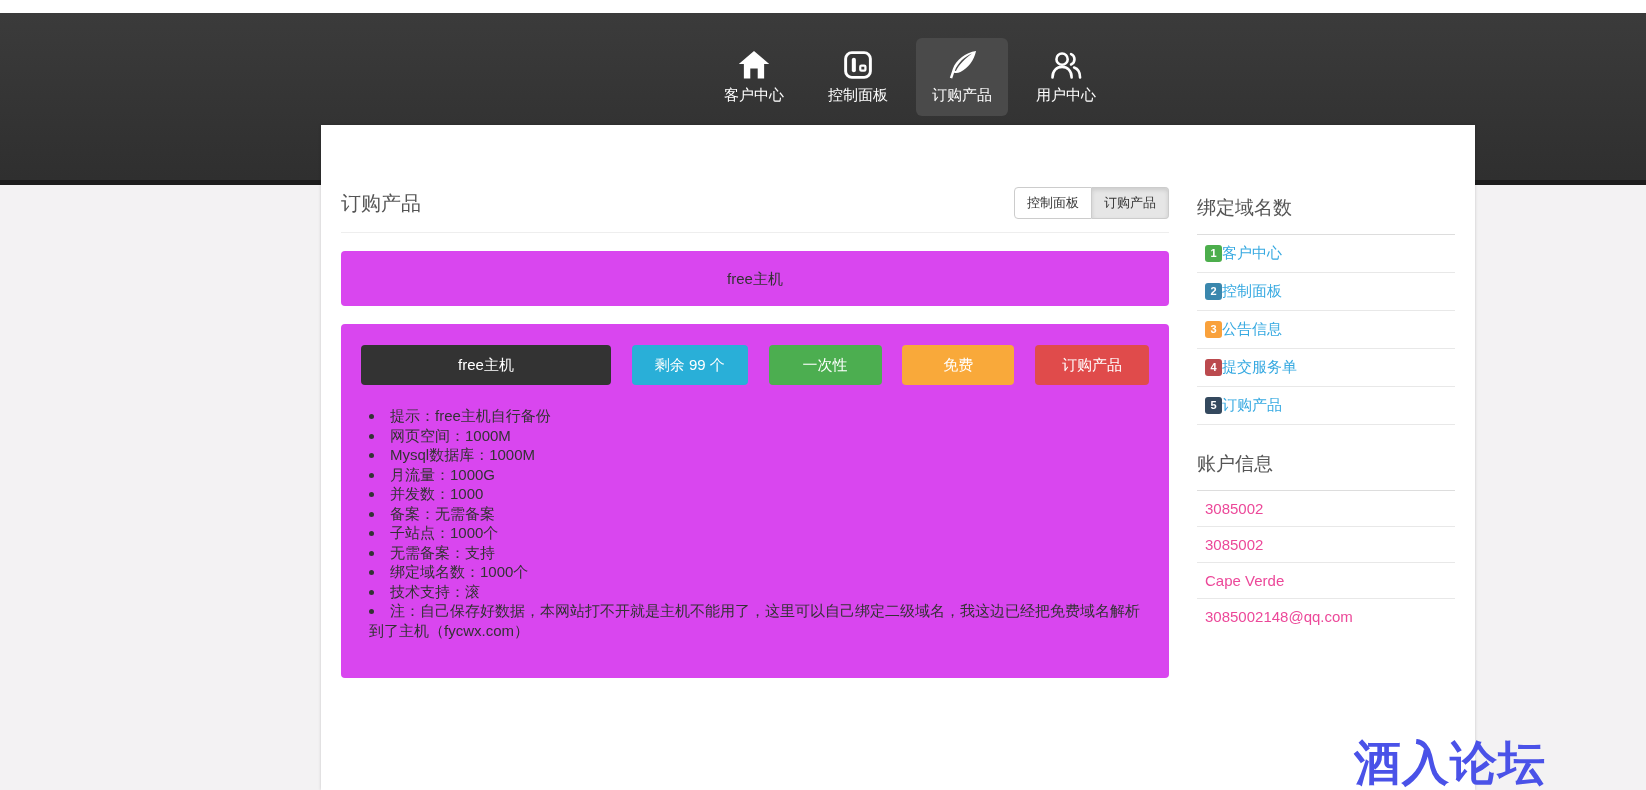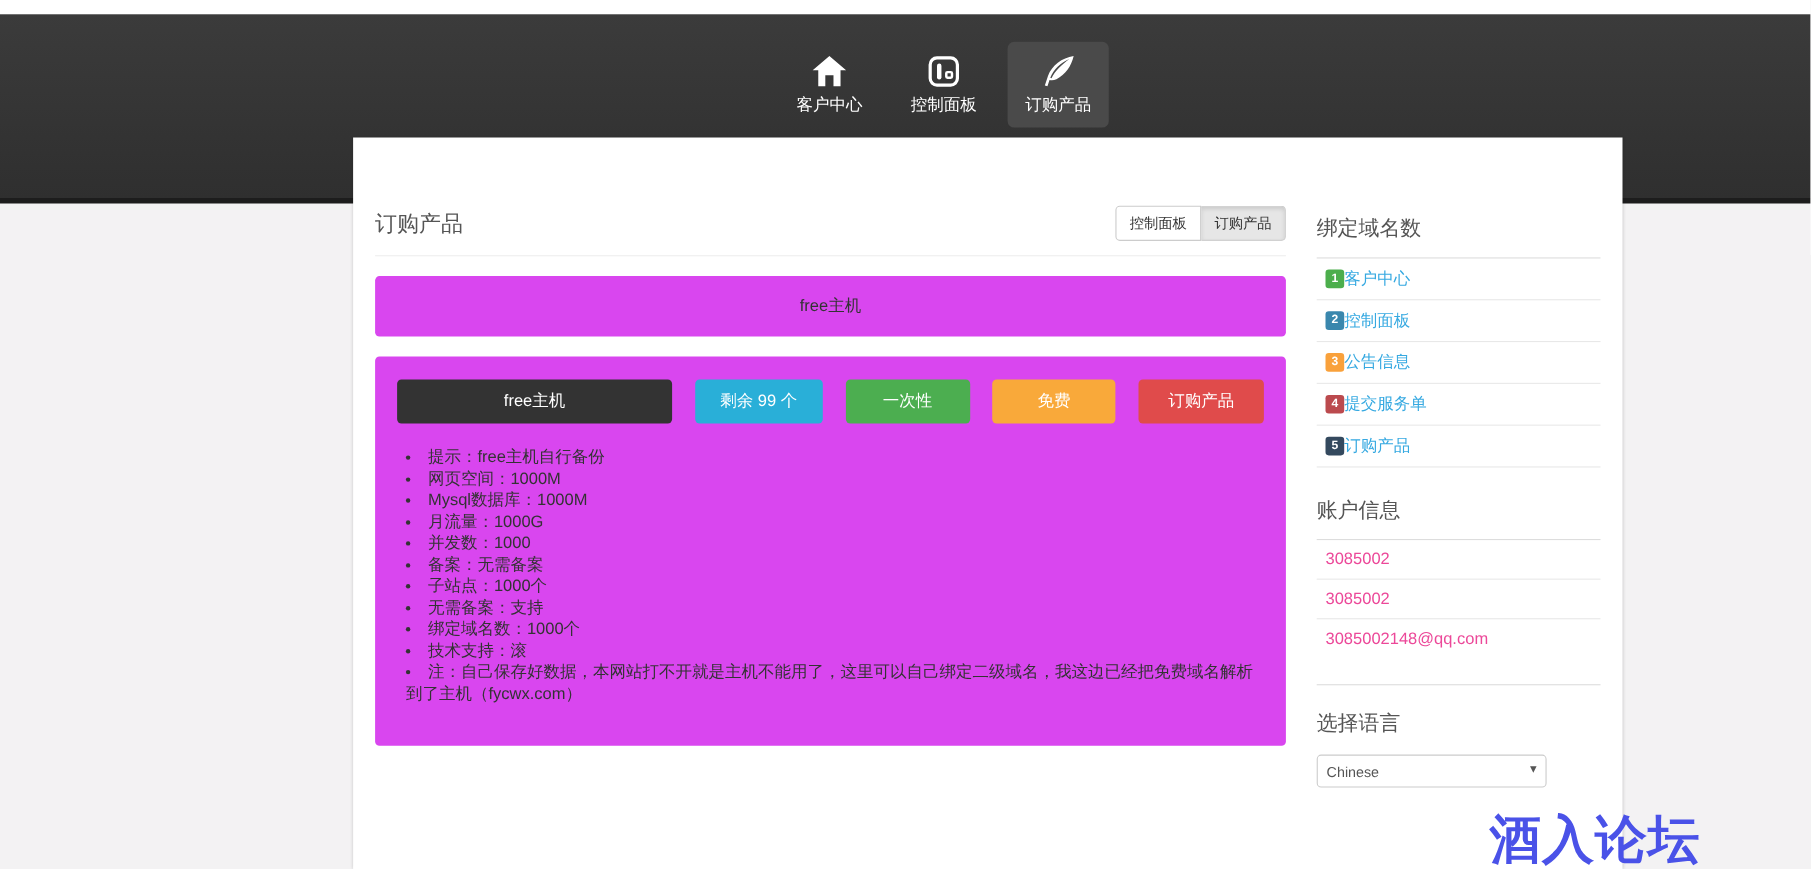--- a/index.html
+++ b/index.html
@@ -116,20 +116,31 @@
         </span>
       <span class="nav-label">控制面板</span>
     </div>
       <div class="nav-item active">
       <span class="nav-icon">
           <svg viewBox="0 0 32 32">
             <path fill="#fff" d="M28.5 3.5 C19 5 10.8 11.2 7.8 19.5 L5.2 27.4 L7.3 28 L9 22.8 C10.5 23.4 12.6 23.2 14.6 22.2 C21.8 18.6 26.6 11.8 28.5 3.5 Z M9.6 21 C12.3 14.2 18.2 8.6 25 5.8 C19.2 10 13.5 15.3 10.6 21.4 Z"></path>
           </svg>
         </span>
       <span class="nav-label">订购产品</span>
+    </div>
+      <div class="nav-item">
+      <span class="nav-icon">
+          <svg viewBox="0 0 32 32" fill="none" stroke="#fff" stroke-width="2.3" stroke-linecap="round">
+            <circle cx="12.5" cy="10.8" r="5"></circle>
+            <path d="M4 27 c0-6 3.8-9.3 8.5-9.3 s8.5 3.3 8.5 9.3"></path>
+            <path d="M20.5 6.3 a5 5 0 0 1 0 9.2"></path>
+            <path d="M23.2 18.2 c3.5 1.2 5.3 4.6 5.3 8.8"></path>
+          </svg>
+        </span>
+      <span class="nav-label">用户中心</span>
     </div>
     </nav>
 </div>
 
 <div class="card">
 
   <div class="main-col">
     <div class="main-head">
       <h1 class="page-title">订购产品</h1>
       <div class="btn-group">
@@ -191,30 +202,22 @@
         <a class="qlink">订购产品</a>
       </div>
       </div>
 
     <div class="acct-sec">
       <h2 class="side-title">账户信息</h2>
       <div>
 
       <div class="acct-row">3085002</div>
           <div class="acct-row">3085002</div>
+          <div class="acct-row">Cape Verde</div>
           <div class="acct-row">3085002148@qq.com</div>
         </div>
     </div>
 
-    <div class="lang-sec">
-      <h2 class="side-title">选择语言</h2>
-      <div class="select-wrap">
-        <select>
-          <option>Chinese</option>
-        </select>
-        <span class="chev">▾</span>
-      </div>
-    </div>
   </div>
 
 </div>
 
 <div class="watermark" style="color: rgb(74, 82, 232);">酒入论坛</div>
 
 </body></html>

